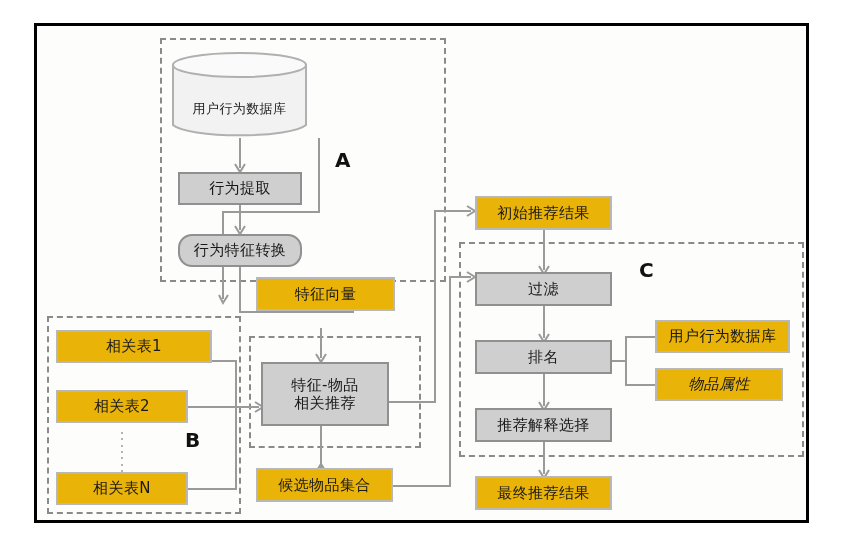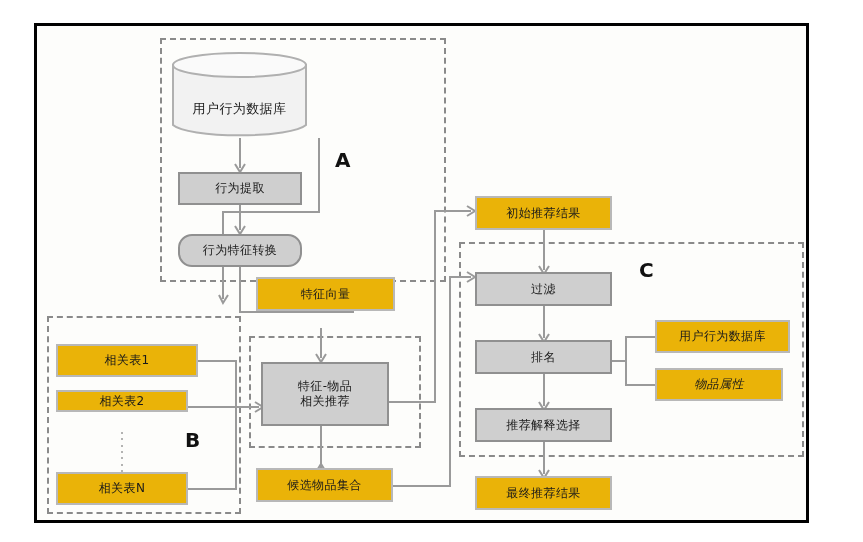--- a/index.html
+++ b/index.html
@@ -2,21 +2,21 @@
 <html><head>
 <meta charset="utf-8">
 <style>
   html,body{margin:0;padding:0;background:#ffffff;}
   body{font-family:"DejaVu Sans","Liberation Sans",sans-serif;}
   #root{position:relative;width:863px;height:542px;background:#ffffff;overflow:hidden;}
   #frame{position:absolute;left:34px;top:23px;width:775px;height:500px;border:3px solid #000000;background:#fdfdfb;box-sizing:border-box;}
   .grp{position:absolute;border:2px dashed #8a8a8a;box-sizing:border-box;}
   .grp-lbl{position:absolute;font-weight:bold;font-size:20px;color:#111;line-height:1;}
   .node{position:absolute;box-sizing:border-box;display:flex;align-items:center;justify-content:center;
-        text-align:center;color:#1a1a1a;font-size:12px;line-height:1.22;letter-spacing:.4px;}
+        text-align:center;color:#1a1a1a;font-size:15px;line-height:1.22;letter-spacing:.4px;}
   .light{background:#eab308;border:2px solid #b8b8b8;}
   .dark{background:#cfcfcf;border:2px solid #909090;}
   .cyl{position:absolute;}
   .cyl svg{position:absolute;left:0;top:0;}
   .cyl .cap{position:absolute;width:100%;height:100%;display:flex;align-items:center;justify-content:center;
             font-size:13px;color:#1a1a1a;letter-spacing:.4px;}
   .ln{position:absolute;background:#9a9a9a;}
   .lnh{height:2px;}
   .lnv{width:2px;}
   .dots{position:absolute;display:flex;flex-direction:column;align-items:center;justify-content:space-between;}
@@ -105,22 +105,22 @@
       </svg>
       <div class="cap" style="padding-top:14px;">用户行为数据库</div>
     </div>
 
 
     <div class="node dark" style="left:141px;top:146px;width:124px;height:33px;">行为提取</div>
     <div class="node dark" style="left:141px;top:208px;width:124px;height:33px;border-radius:14px;">行为特征转换</div>
 
     <div class="node light" style="left:219px;top:251px;width:139px;height:34px;">特征向量</div>
 
-    <div class="node light" style="left:19px;top:318px;width:142px;height:33px;">相关表1</div>
-    <div class="node light" style="left:19px;top:364px;width:132px;height:22px;">相关表2</div>
+    <div class="node light" style="left:19px;top:304px;width:156px;height:33px;">相关表1</div>
+    <div class="node light" style="left:19px;top:364px;width:132px;height:33px;">相关表2</div>
     <div class="dots" style="left:84px;top:406px;width:2px;height:40px;">
       <i></i>
         <i></i>
         <i></i>
         <i></i>
         <i></i>
         <i></i>
         <i></i>
     </div>
     <div class="node light" style="left:19px;top:446px;width:132px;height:33px;">相关表N</div>

